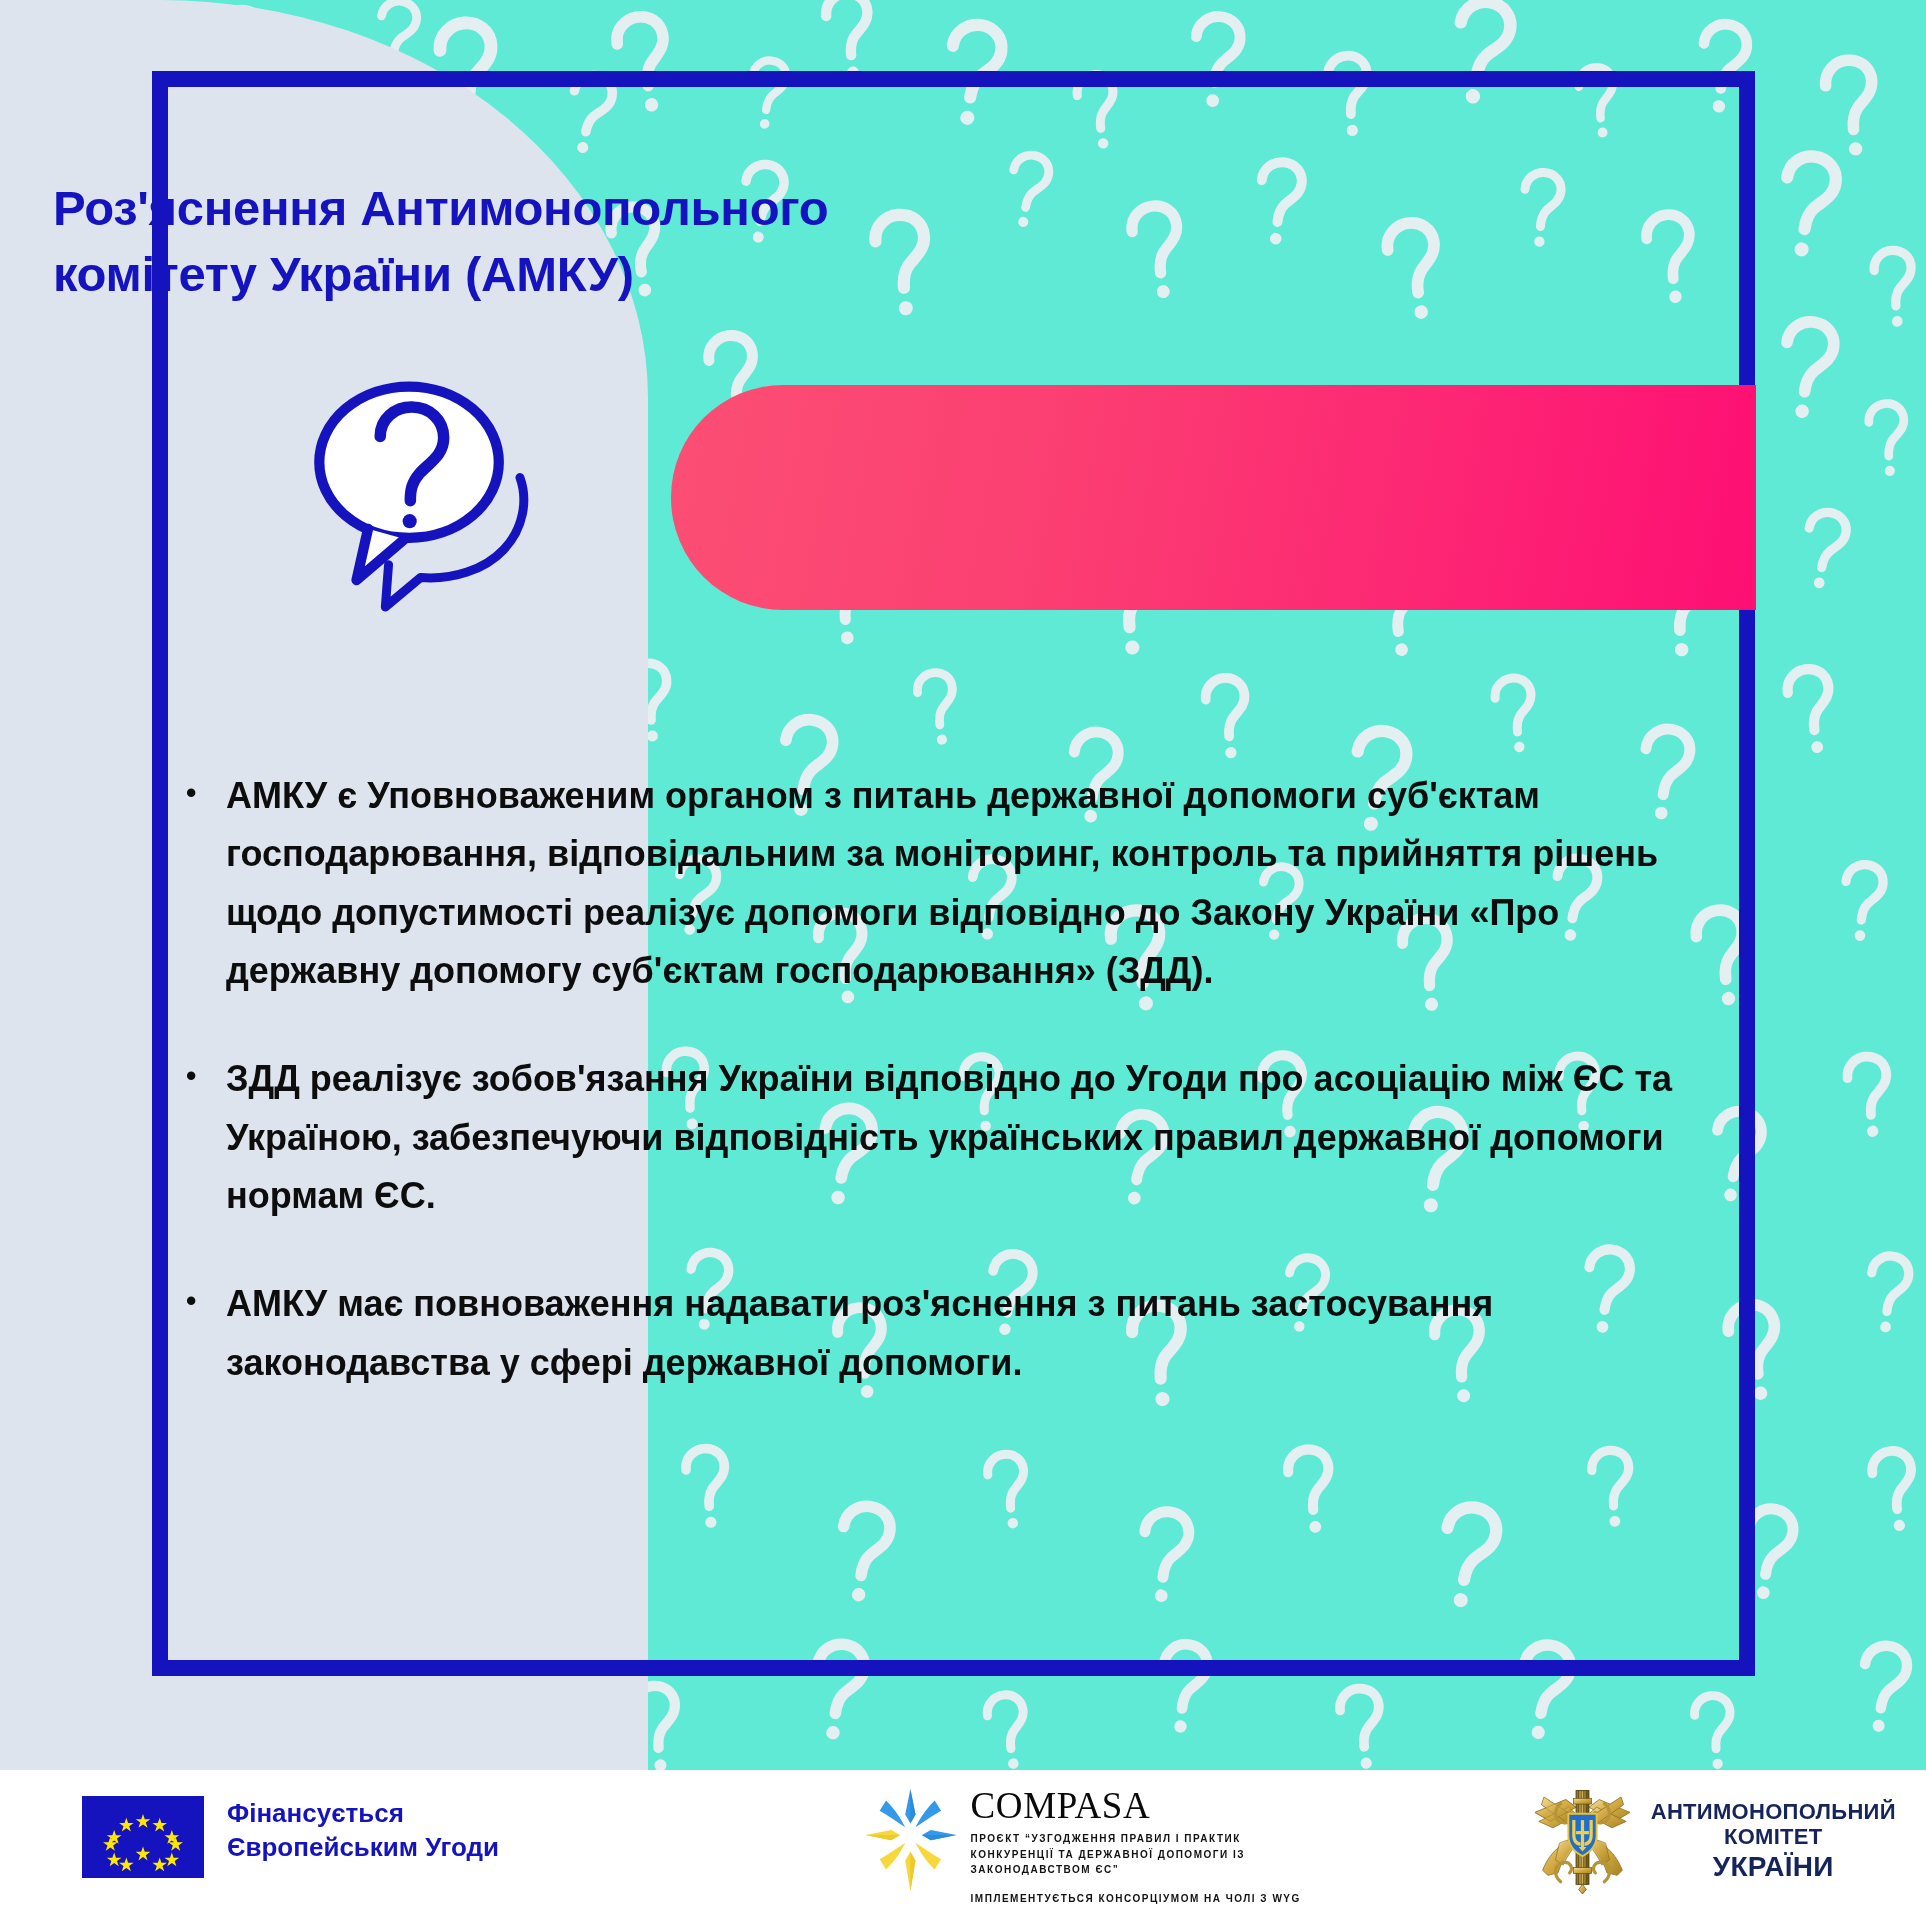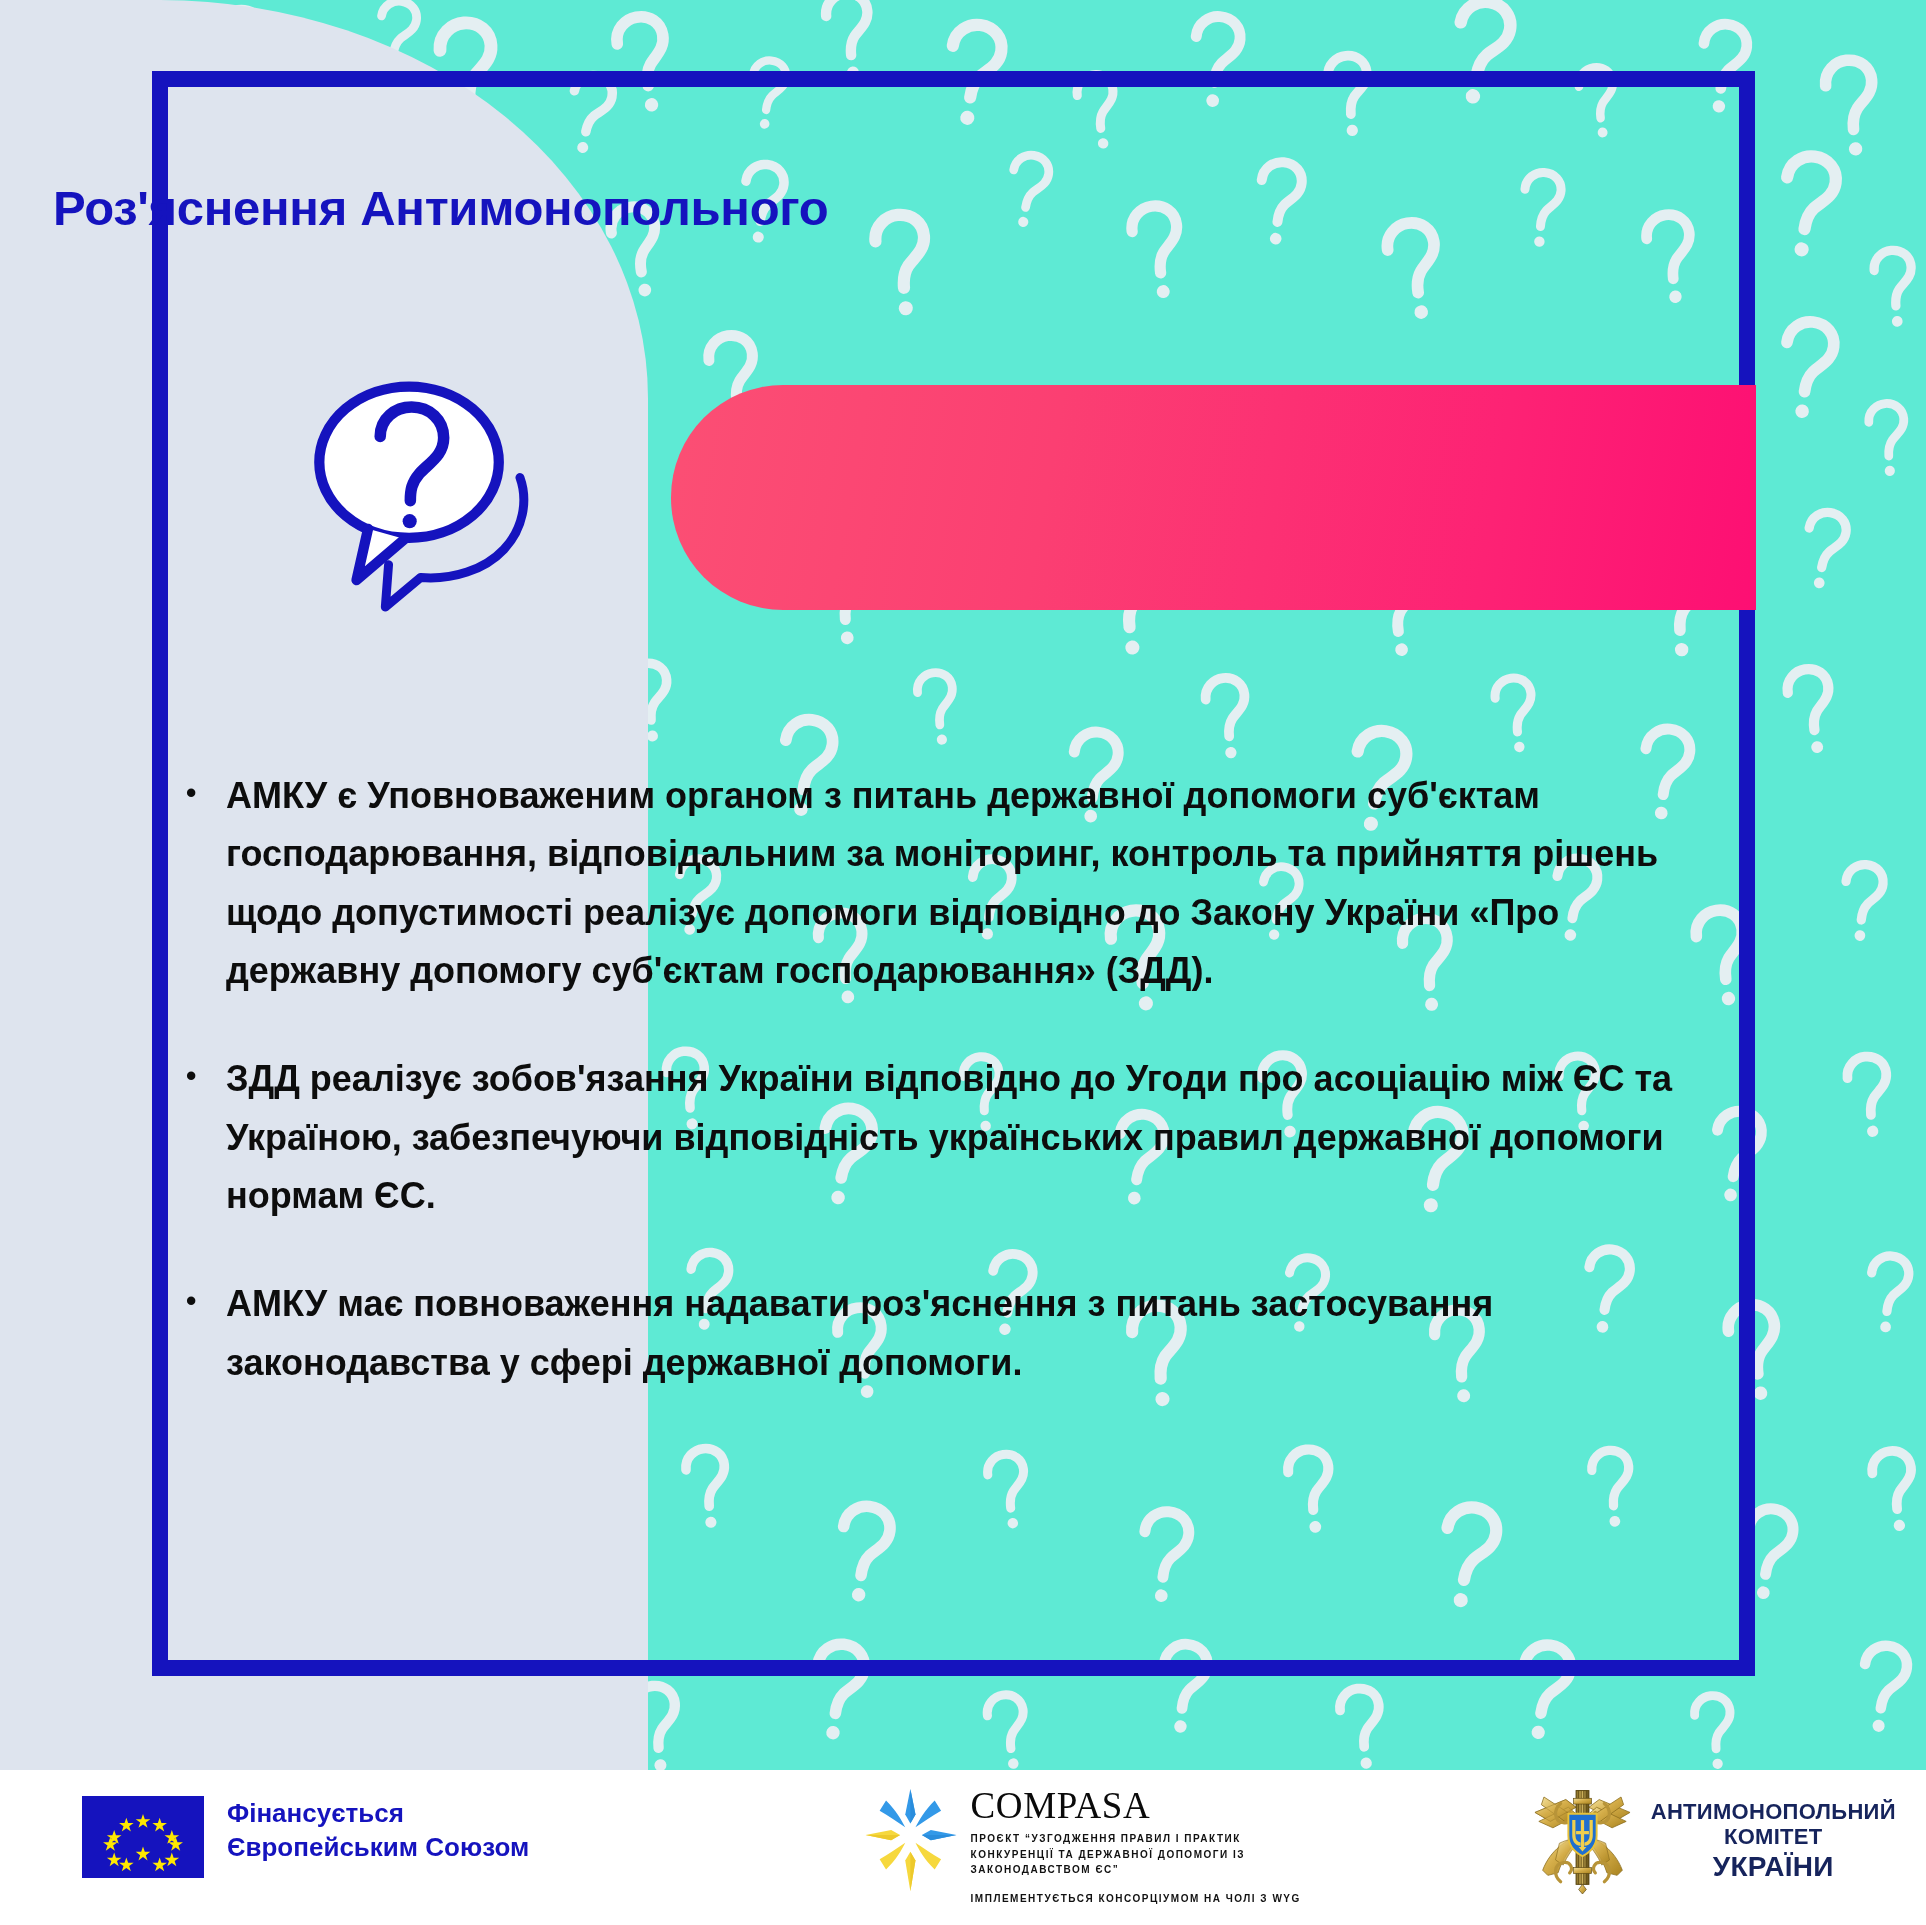--- a/index.html
+++ b/index.html
@@ -266,20 +266,21 @@
   </svg>
 
   <div id="graypanel"></div>
 
   <div id="frame"></div>
 
   <div id="pinkbar"></div>
 
   <div id="title">
     <span class="ln">Роз'яснення Антимонопольного</span>
+    <span class="ln">комітету України (АМКУ)</span>
   </div>
 
   <svg id="bubble" viewBox="0 0 420 390">
 
     <path d="M 355,160 C 368,196 360,240 330,272 C 300,304 250,320 200,316
              L 145,362 L 150,296" fill="none" stroke="#1513be" stroke-width="14" stroke-linecap="round" stroke-linejoin="round"></path>
 
     <ellipse cx="182" cy="136" rx="140" ry="118" fill="#ffffff" stroke="#1513be" stroke-width="16"></ellipse>
     <path d="M 118,240 L 100,320 L 175,256" fill="#ffffff" stroke="#1513be" stroke-width="16" stroke-linecap="round" stroke-linejoin="round"></path>
 
@@ -320,21 +321,21 @@
             <polygon points="146,78 148.8,86.2 157.4,86.2 150.4,91.3 153.1,99.5 146,94.4 138.9,99.5 141.6,91.3 134.6,86.2 143.2,86.2" transform="translate(0,-14)"></polygon>
             <polygon points="50,96 52.8,104.2 61.4,104.2 54.4,109.3 57.1,117.5 50,112.4 42.9,117.5 45.6,109.3 38.6,104.2 47.2,104.2" transform="translate(0,-8)"></polygon>
             <polygon points="140,96 142.8,104.2 151.4,104.2 144.4,109.3 147.1,117.5 140,112.4 132.9,117.5 135.6,109.3 128.6,104.2 137.2,104.2" transform="translate(0,-8)"></polygon>
             <polygon points="69,104 71.8,112.2 80.4,112.2 73.4,117.3 76.1,125.5 69,120.4 61.9,125.5 64.6,117.3 57.6,112.2 66.2,112.2" transform="translate(0,-8)"></polygon>
             <polygon points="121,104 123.8,112.2 132.4,112.2 125.4,117.3 128.1,125.5 121,120.4 113.9,125.5 116.6,117.3 109.6,112.2 118.2,112.2" transform="translate(0,-8)"></polygon>
           </g>
         </svg>
       </div>
       <div id="eu-text">
         <div>Фінансується</div>
-        <div>Європейським Союзом</div>
+        <div>Європейським Угоди</div>
       </div>
     </div>
 
     <div id="amku-logo">
       <svg id="amku-emblem" viewBox="0 0 160 165">
         <defs>
           <linearGradient id="gold" x1="0" y1="0" x2="1" y2="1">
             <stop offset="0%" stop-color="#f3e09a"></stop>
             <stop offset="45%" stop-color="#d5ae4a"></stop>
             <stop offset="100%" stop-color="#a8821e"></stop>

